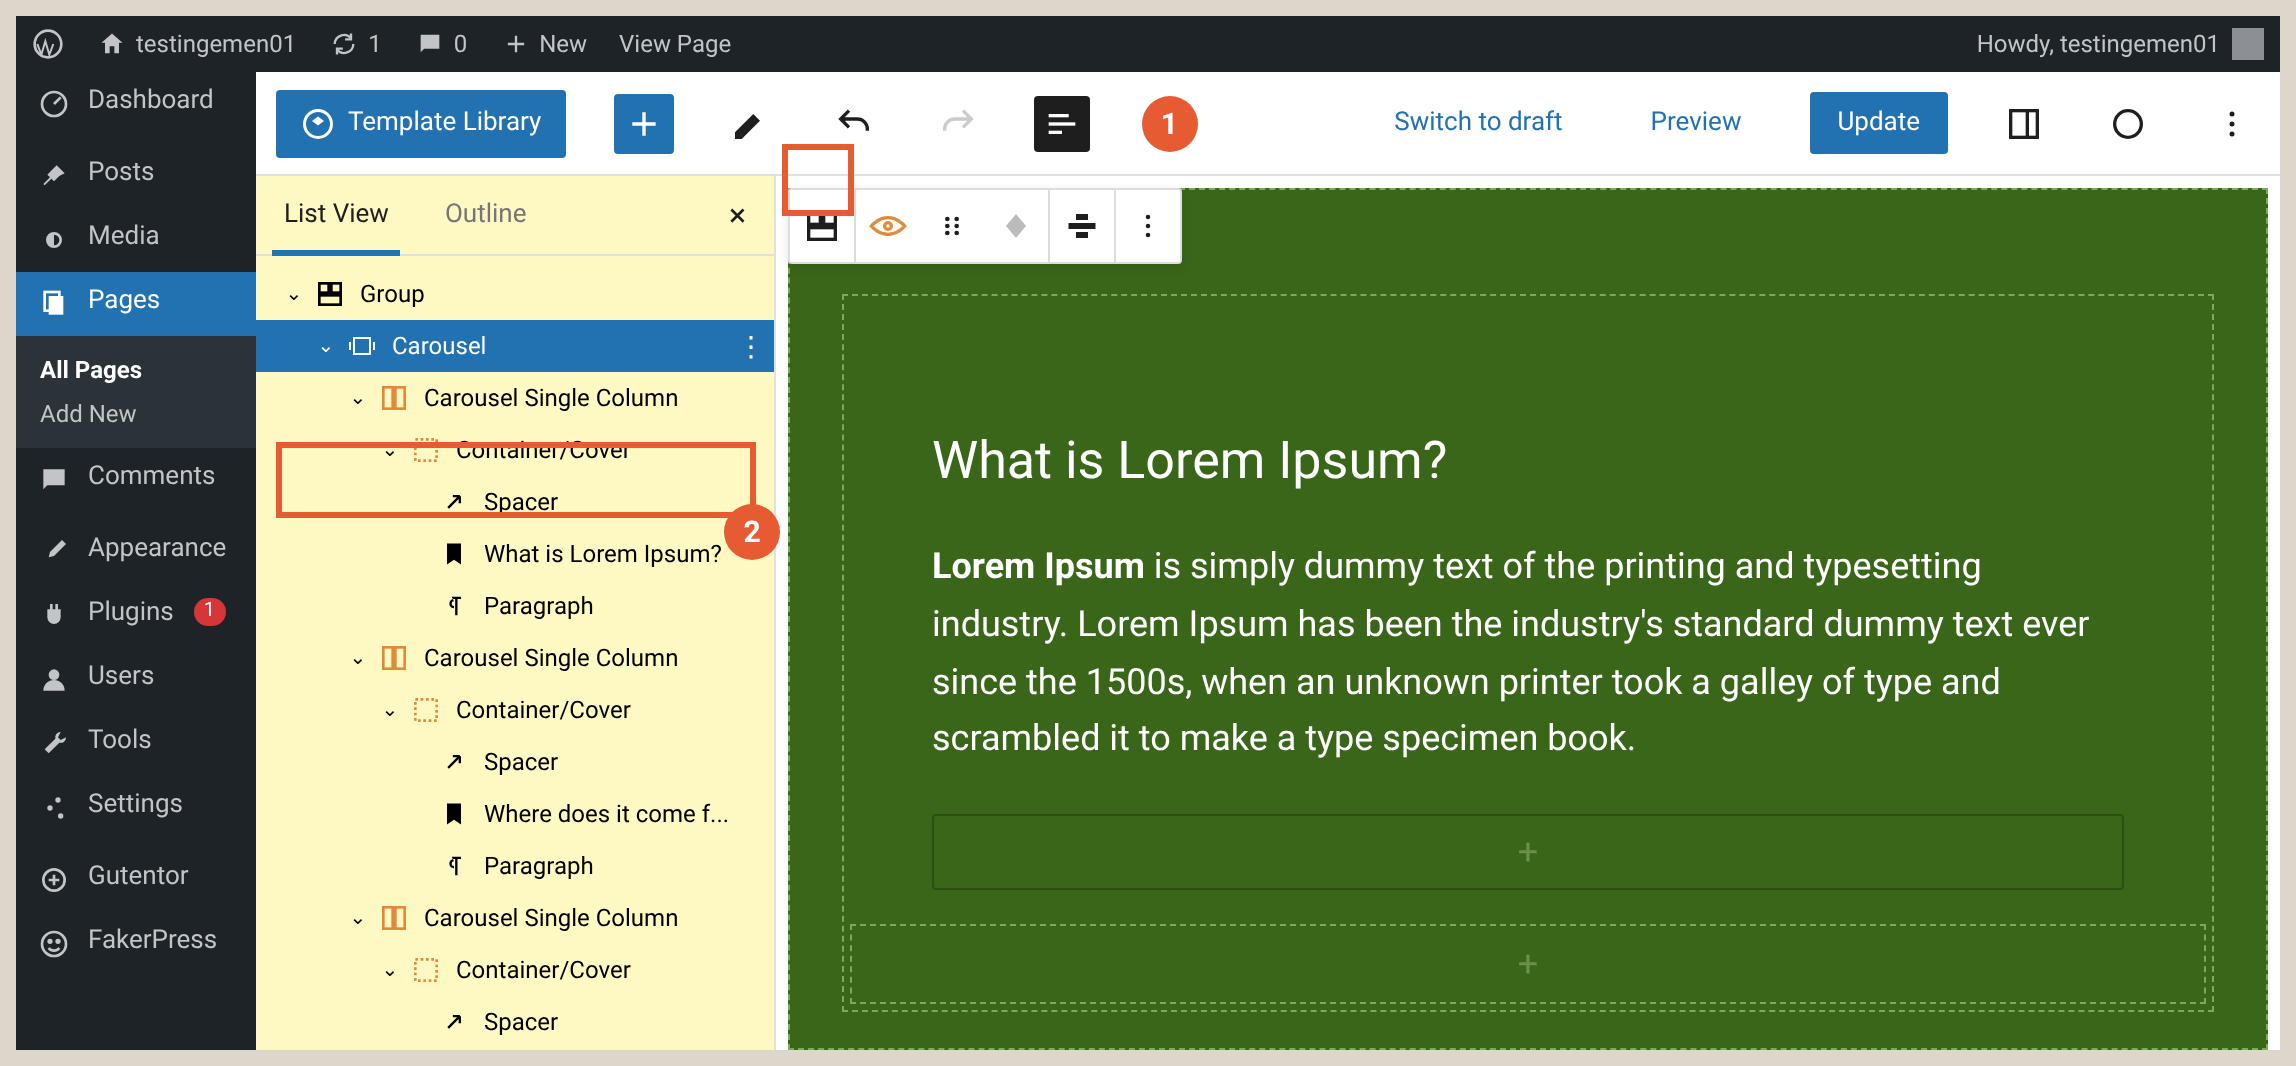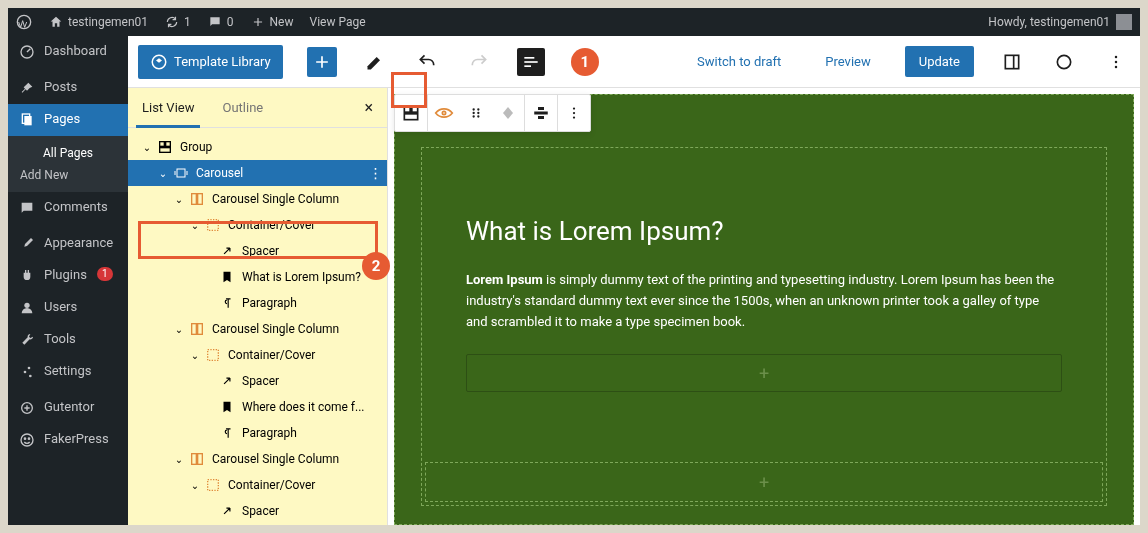--- a/index.html
+++ b/index.html
@@ -14,21 +14,21 @@
 .ab-icon { width: 16px; height: 16px; display: inline-flex; align-items: center; justify-content: center; }
 .avatar { width: 16px; height: 16px; background: #8c8f94; }
 
 
 .sidebar { position: absolute; left: 0; top: 28px; bottom: 0; width: 120px; background: #1d2327; color: #c3c4c7; font-size: 13px; }
 .sidebar-item { display: flex; align-items: flex-start; gap: 8px; padding: 7px 10px; cursor: pointer; position: relative; }
 .sidebar-item.active { background: #2271b1; color: #fff; }
 .sidebar-item.active::after { content: ''; position: absolute; right: -6px; top: 50%; transform: translateY(-50%); border: 6px solid transparent; border-right-color: #fff; }
 .sidebar-sub { background: #2c3338; padding: 6px 0; }
 .sidebar-sub-item { padding: 4px 12px; font-size: 12px; cursor: pointer; color: #c3c4c7; }
-.sidebar-sub-item.active-sub { color: #fff; font-weight: 400; text-align: center; }
+.sidebar-sub-item.active-sub { color: #fff; font-weight: 700; }
 .sidebar-icon { width: 18px; height: 18px; display: inline-flex; align-items: center; justify-content: center; }
 .sidebar-sep { height: 4px; }
 .plugin-badge { background: #d63638; color: #fff; border-radius: 9px; font-size: 10px; padding: 0 5px; line-height: 14px; margin-left: 2px; }
 
 
 .editor { position: absolute; left: 120px; right: 0; top: 28px; bottom: 0; background: #fff; display: flex; flex-direction: column; }
 .editor-header { height: 52px; border-bottom: 1px solid #e0e0e0; display: flex; align-items: center; padding: 0 10px; gap: 24px; }
 .template-btn { background: #2271b1; color: #fff; border: none; border-radius: 2px; padding: 8px 12px; font-size: 13px; display: flex; align-items: center; gap: 6px; cursor: pointer; }
 .add-block-btn { width: 30px; height: 30px; background: #2271b1; color: #fff; border: none; border-radius: 2px; font-size: 20px; display: flex; align-items: center; justify-content: center; cursor: pointer; }
 .header-tool { width: 28px; height: 28px; display: flex; align-items: center; justify-content: center; cursor: pointer; border-radius: 2px; color: #1e1e1e; }
@@ -61,21 +61,21 @@
 .callout2 { position: absolute; left: 232px; top: 164px; z-index: 51; }
 
 
 .canvas { flex: 1; background: #fff; position: relative; overflow: hidden; }
 .block-toolbar { position: absolute; top: 6px; left: 6px; display: flex; background: #fff; border: 1px solid #ddd; border-radius: 2px; box-shadow: 0 2px 6px rgba(0,0,0,0.1); z-index: 20; }
 .bt-seg { display: flex; align-items: center; border-right: 1px solid #ddd; }
 .bt-btn { width: 32px; height: 36px; display: flex; align-items: center; justify-content: center; cursor: pointer; color: #1e1e1e; }
 .canvas-green { position: absolute; left: 6px; right: 6px; top: 6px; bottom: 0; background: #3a6619; border: 1px dashed #7ea85a; padding: 10px; }
 .inner-dashed { border: 1px dashed #7ea85a; margin: 8px; position: absolute; left: 18px; right: 18px; top: 44px; bottom: 10px; padding: 28px 44px; }
 .canvas-heading { color: #fff; font-size: 26px; font-weight: 400; margin: 40px 0 24px 0; }
-.canvas-para { color: #fff; font-size: 13px; line-height: 1.6; margin-bottom: 22px; }
+.canvas-para { color: #fff; font-size: 18px; line-height: 1.6; margin-bottom: 22px; }
 .canvas-para b { font-weight: 700; }
 .placeholder-bar { border: 1px solid #2d4f14; height: 38px; display: flex; align-items: center; justify-content: center; color: #6b8f4a; font-size: 18px; margin-bottom: 8px; border-radius: 2px; }
 .outer-placeholder { border: 1px dashed #7ea85a; height: 40px; position: absolute; left: 30px; right: 30px; bottom: 22px; display: flex; align-items: center; justify-content: center; color: #6b8f4a; font-size: 18px; }
 
 svg { display: block; }
 </style>
 </head>
 <body>
 
 <div class="wp-frame">
@@ -144,20 +144,29 @@
         <span>Dashboard</span>
       </div>
     <div class="sidebar-sep"></div>
     <div class="sidebar-item">
         <span class="sidebar-icon">
           <svg width="16" height="16" viewBox="0 0 24 24" fill="currentColor">
             <path d="M14 4l6 6-4 2-4 4-2-2-5 5-1-1 5-5-2-2 4-4z"></path>
           </svg>
         </span>
         <span>Posts</span>
+      </div>
+    <div class="sidebar-item">
+        <span class="sidebar-icon">
+          <svg width="16" height="16" viewBox="0 0 24 24" fill="currentColor">
+            <circle cx="12" cy="12" r="5" fill="none" stroke="currentColor" stroke-width="2"></circle>
+            <path d="M12 7a5 5 0 000 10" fill="currentColor"></path>
+          </svg>
+        </span>
+        <span>Media</span>
       </div>
     <div class="sidebar-item active">
         <span class="sidebar-icon">
           <svg width="16" height="16" viewBox="0 0 24 24" fill="currentColor">
             <rect x="5" y="3" width="11" height="14" fill="none" stroke="currentColor" stroke-width="2"></rect>
             <rect x="8" y="6" width="11" height="14" fill="currentColor"></rect>
           </svg>
         </span>
         <span>Pages</span>
       </div>

